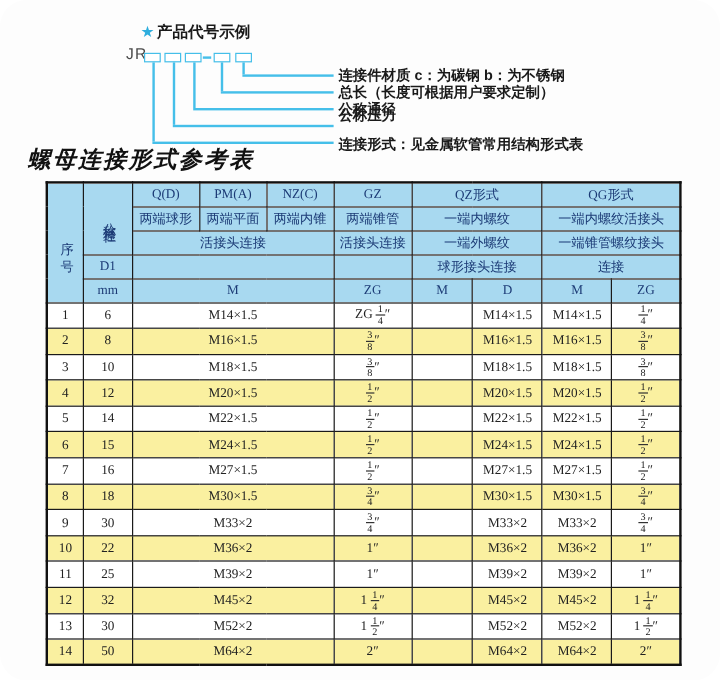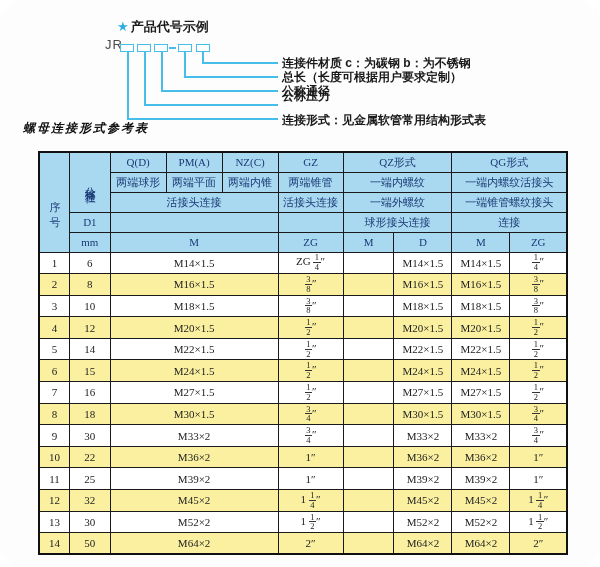--- a/index.html
+++ b/index.html
@@ -13,21 +13,21 @@
   .diagram-title .star { color:#2eaede; margin-right:2px; }
   .jr-label { position:absolute; left:105px; top:37px; font-size:13px; font-weight:normal; color:#4a4a4a; letter-spacing:1px; }
   .codebox { position:absolute; top:44px; width:14px; height:8px; border:1.5px solid #45bfe9; background:#fff; }
   .codedash { position:absolute; top:47px; left:169px; width:7px; height:2px; background:#45bfe9; }
   .vline, .hline { position:absolute; background:#45bfe9; }
   .vline { width:1.5px; }
   .hline { height:1.5px; }
   .dlabel { position:absolute; left:282px; font-size:12px; font-weight:bold; color:#1a1a1a; white-space:nowrap;text-align:right; }
   
   .table-title {
-    position:absolute; left:23px; top:120px; font-size:12px; font-weight:bold; font-style:italic;
+    position:absolute; left:23px; top:120px; font-size:19px; font-weight:bold; font-style:italic;
     font-family:"Liberation Serif","DejaVu Serif",serif; color:#111; letter-spacing:2px; white-space:nowrap;
   }
   
   table.ref {
     position:absolute; left:38px; top:151px; width:530px;
     border-collapse:collapse; table-layout:fixed;
     font-family:"Liberation Serif","DejaVu Serif",serif;
     border:2px solid #111;
   }
   table.ref th, table.ref td {

